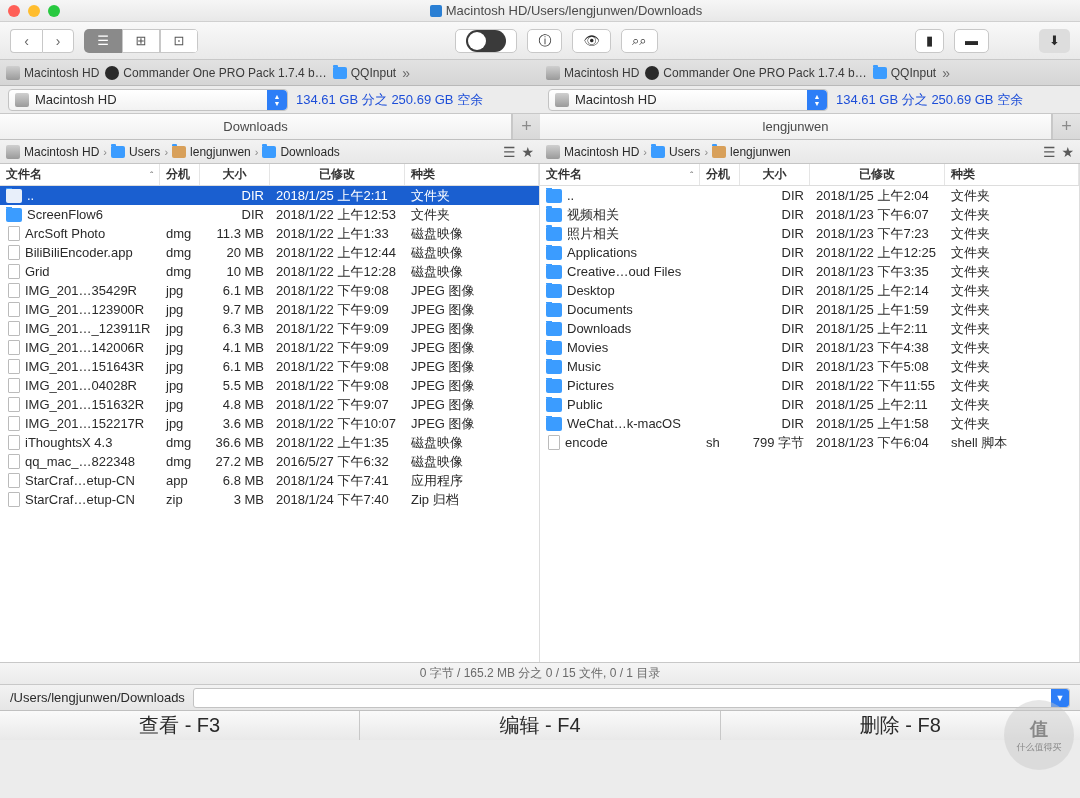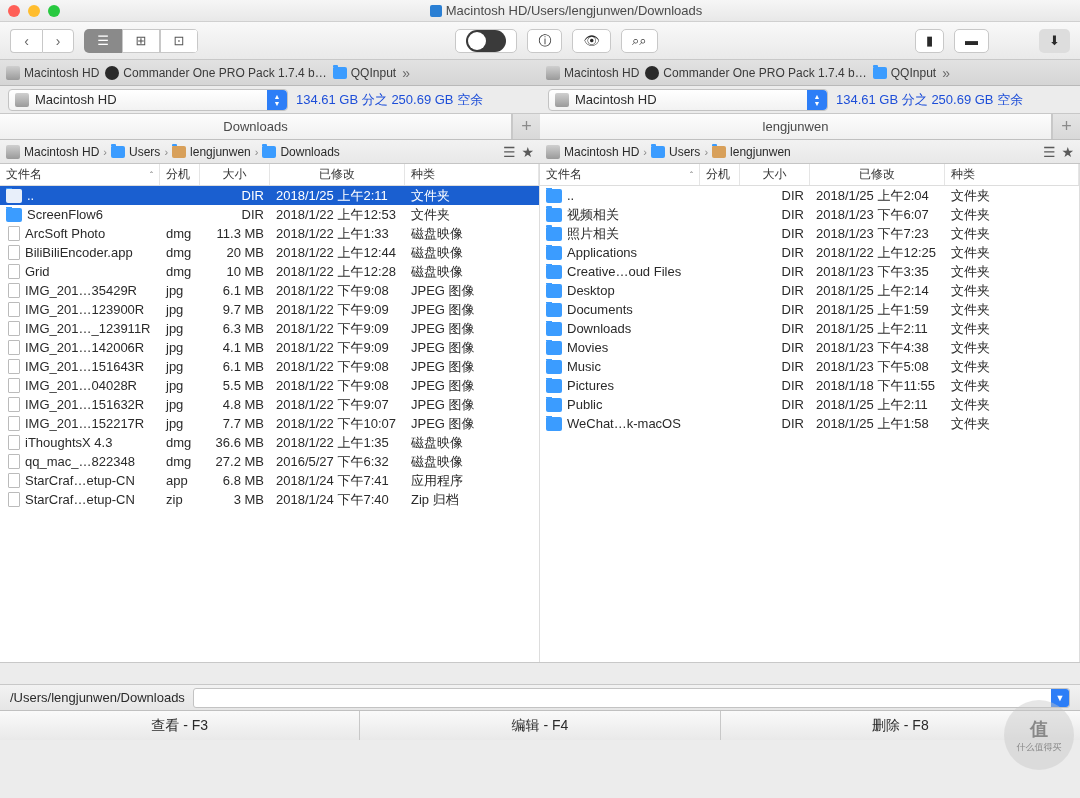--- a/index.html
+++ b/index.html
@@ -51,21 +51,21 @@
 .pane-tab { flex: 1; background: linear-gradient(#fdfdfd,#f0f0f0); border-right: 1px solid #c8c8c8; display: flex; align-items: center; justify-content: center; font-size: 13px; font-weight: 500; color: #4a4a4a; cursor: pointer; }
 .plus-btn { width: 28px; background: linear-gradient(#e5e5e5,#d8d8d8); display: flex; align-items: center; justify-content: center; font-size: 18px; color: #8a8a8a; cursor: pointer; border-left: 1px solid #c8c8c8; }
 
 .crumbs-row { height: 24px; border-bottom: 1px solid #c5c5c5; }
 .crumbs-half { flex: 1; display: flex; align-items: center; padding: 0 6px; gap: 4px; background: linear-gradient(#f2f2f2,#e8e8e8); }
 .crumb { display: flex; align-items: center; gap: 4px; font-size: 12px; cursor: pointer; }
 .crumb-sep { color: #888; font-size: 11px; }
 .crumb-icons { display: flex; gap: 6px; margin-left: auto; color: #5a5a5a; }
 .crumb-ico { cursor: pointer; font-size: 14px; }
 
-.header-row { height: 22px; background: #fff; border-bottom: 1px solid #ddd; }
+.header-row { height: 22px; background: #fff; border-bottom: 1px solid #ddd; font-weight: bold; }
 .hdr-half { flex: 1; display: flex; border-right: 1px solid #ddd; }
 .hdr-cell { border-right: 1px solid #e5e5e5; padding: 3px 6px; font-size: 12px; color: #333; display: flex; align-items: center; cursor: pointer; }
 .hdr-cell.name { flex: 0 0 160px; justify-content: space-between; }
 .hdr-cell.ext { flex: 0 0 40px; }
 .hdr-cell.size { flex: 0 0 70px; justify-content: center; }
 .hdr-cell.date { flex: 0 0 135px; justify-content: center; }
 .hdr-cell.kind { flex: 1; }
 .sort-arr { font-size: 9px; color: #777; }
 
 .files-row { flex: 1; height: 476px; overflow: hidden; }
@@ -86,21 +86,21 @@
 
 .stats-row { height: 22px; border-top: 1px solid #c8c8c8; }
 .stats-half { flex: 1; display: flex; align-items: center; justify-content: center; font-size: 12px; color: #6a6a6a; background: linear-gradient(#f5f5f5,#ebebeb); }
 
 .path-row { height: 26px; background: linear-gradient(#f2f2f2,#e6e6e6); border-top: 1px solid #c8c8c8; display: flex; align-items: center; padding: 0 10px; gap: 8px; }
 .path-label { font-size: 13px; }
 .path-input { flex: 1; height: 20px; border: 1px solid #c3c3c3; border-radius: 3px; background: #fff; position: relative; }
 .path-input .dd { position: absolute; right: 0; top: 0; bottom: 0; width: 18px; background: #2d7ef7; border-radius: 0 3px 3px 0; display: flex; align-items: center; justify-content: center; color: #fff; font-size: 9px; }
 
 .fn-row { height: 30px; display: flex; border-top: 1px solid #c0c0c0; }
-.fn-btn { flex: 1; background: linear-gradient(#fafafa,#e9e9e9); border-right: 1px solid #c8c8c8; display: flex; align-items: center; justify-content: center; font-size: 14px; cursor: pointer; }
+.fn-btn { flex: 1; background: linear-gradient(#fafafa,#e9e9e9); border-right: 1px solid #c8c8c8; display: flex; align-items: center; justify-content: center; font-size: 20px; cursor: pointer; }
 .fn-btn:last-child { border-right: none; }
 
 .watermark { position: absolute; right: 6px; bottom: 28px; width: 70px; height: 70px; background: rgba(200,200,200,0.45); border-radius: 50%; display: flex; flex-direction: column; align-items: center; justify-content: center; font-size: 9px; color: #888; pointer-events: none; }
 .watermark .big { font-size: 18px; font-weight: bold; }
 </style>
 </head>
 <body>
 
 <div class="title-bar">
   <div class="mac-dots">
@@ -393,21 +393,21 @@
         <div class="fc size">4.8 MB</div>
         <div class="fc date">2018/1/22 下午9:07</div>
         <div class="fc kind">JPEG 图像</div>
       </div>
       <div class="file-row">
         <div class="fc name">
           <span class="fi file"></span>
           <span>IMG_201…152217R</span>
         </div>
         <div class="fc ext">jpg</div>
-        <div class="fc size">7.7 MB</div>
+        <div class="fc size">3.6 MB</div>
         <div class="fc date">2018/1/22 下午10:07</div>
         <div class="fc kind">JPEG 图像</div>
       </div>
       <div class="file-row">
         <div class="fc name">
           <span class="fi file"></span>
           <span>iThoughtsX 4.3</span>
         </div>
         <div class="fc ext">dmg</div>
         <div class="fc size">36.6 MB</div>
@@ -546,21 +546,21 @@
         <div class="fc date">2018/1/23 下午5:08</div>
         <div class="fc kind">文件夹</div>
       </div>
       <div class="file-row">
         <div class="fc name">
           <span class="fi fold"></span>
           <span>Pictures</span>
         </div>
         <div class="fc ext"></div>
         <div class="fc size">DIR</div>
-        <div class="fc date">2018/1/18 下午11:55</div>
+        <div class="fc date">2018/1/22 下午11:55</div>
         <div class="fc kind">文件夹</div>
       </div>
       <div class="file-row">
         <div class="fc name">
           <span class="fi fold"></span>
           <span>Public</span>
         </div>
         <div class="fc ext"></div>
         <div class="fc size">DIR</div>
         <div class="fc date">2018/1/25 上午2:11</div>
@@ -569,24 +569,35 @@
       <div class="file-row">
         <div class="fc name">
           <span class="fi fold"></span>
           <span>WeChat…k-macOS</span>
         </div>
         <div class="fc ext"></div>
         <div class="fc size">DIR</div>
         <div class="fc date">2018/1/25 上午1:58</div>
         <div class="fc kind">文件夹</div>
       </div>
+      <div class="file-row">
+        <div class="fc name">
+          <span class="fi file"></span>
+          <span>encode</span>
+        </div>
+        <div class="fc ext">sh</div>
+        <div class="fc size">799 字节</div>
+        <div class="fc date">2018/1/23 下午6:04</div>
+        <div class="fc kind">shell 脚本</div>
+      </div>
     </div>
 </div>
 
 <div class="row stats-row">
+  <div class="stats-half">0 字节 / 165.2 MB 分之 0 / 15 文件, 0 / 1 目录</div>
 </div>
 
 <div class="path-row">
   <span class="path-label">/Users/lengjunwen/Downloads</span>
   <div class="path-input">
       <div class="dd">▼</div>
     </div>
 </div>
 
 <div class="fn-row">

